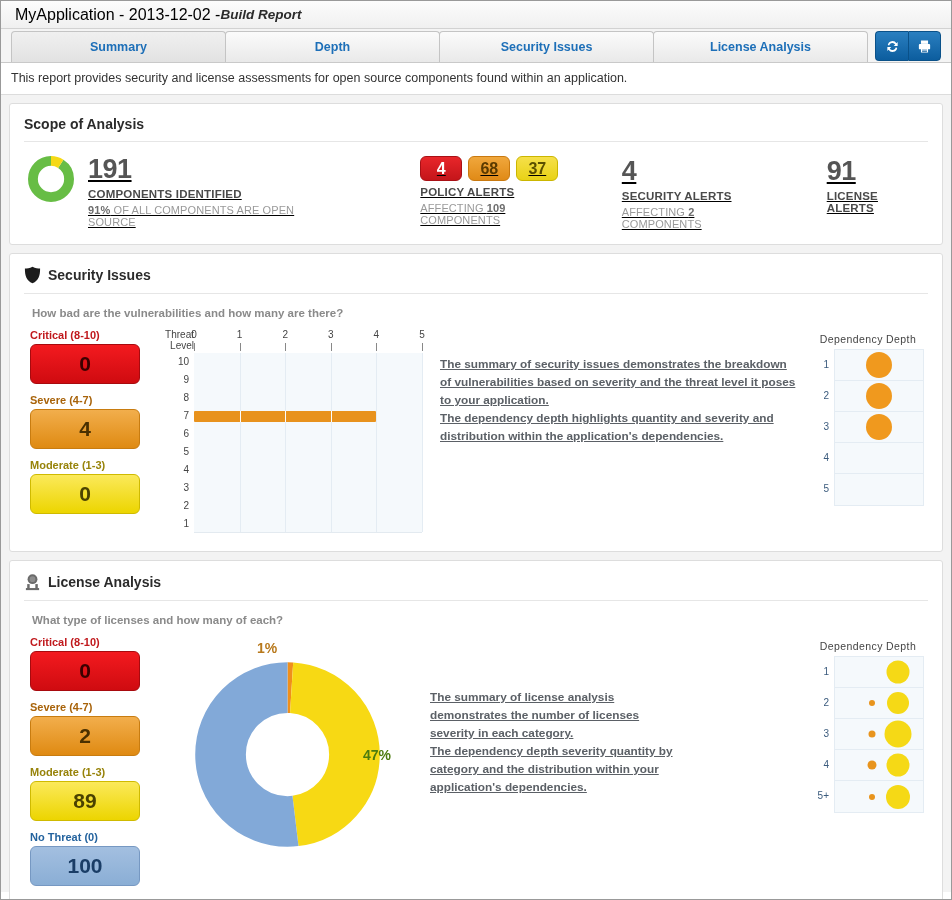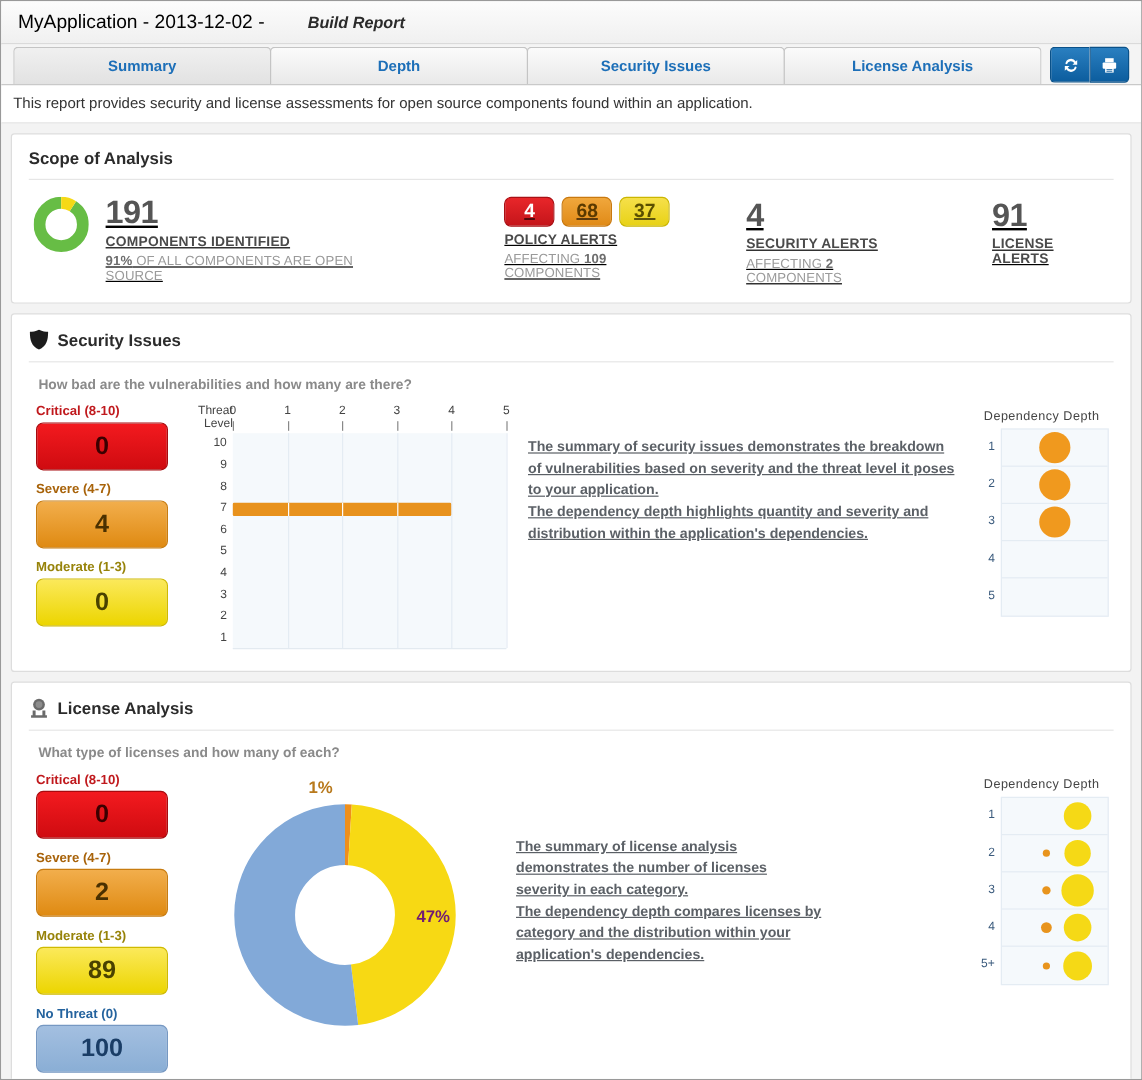--- a/index.html
+++ b/index.html
@@ -12,26 +12,25 @@
   #app {
     position: relative;
     width: 952px; height: 900px;
     background: #ffffff;
     border: 1px solid #999;
     overflow: hidden;
   }
 
   
   .titlebar {
-    height: 36px;
+    height: 28px;
     background: linear-gradient(to bottom, #fcfcfc 0%, #f0f0f0 100%);
     border-bottom: 1px solid #d2d2d2;
     display: flex; align-items: center;
     padding: 0 14px;
-    gap: 36px;
   }
   .titlebar .t-sub  { font-size: 13.5px; font-weight: bold; font-style: italic; color: #2b2b2b; }
 
   
   .tabbar {
     position: relative;
     height: 34px;
     background: #f4f4f4;
     display: flex; align-items: flex-end;
     padding: 0 10px;
@@ -434,29 +433,29 @@
         </div>
 
         <div style="margin-left:55px; margin-top:26px;">
           <div class="lic-donut-wrap">
             <svg width="185" height="185" viewBox="0 0 42 42" id="lic-donut">
                 <circle cx="21" cy="21" r="15.2" fill="none" stroke="#ef8f1c" stroke-width="11.5" stroke-dasharray="0.9550441666912971 94.54937250243842" stroke-dashoffset="0" transform="rotate(-90 21 21)"></circle>
                 <circle cx="21" cy="21" r="15.2" fill="none" stroke="#f7d914" stroke-width="11.5" stroke-dasharray="44.887075834490965 50.617340834638746" stroke-dashoffset="-0.9550441666912971" transform="rotate(-90 21 21)"></circle>
                 <circle cx="21" cy="21" r="15.2" fill="none" stroke="#82a9d8" stroke-width="11.5" stroke-dasharray="49.66229666794745 45.84212000118226" stroke-dashoffset="-45.84212000118226" transform="rotate(-90 21 21)"></circle>
               </svg>
             <div class="lic-lab" id="lic-lab-1" style="left: 62px; top: -22px; color: rgb(184, 121, 28);">1%</div>
-            <div class="lic-lab" id="lic-lab-2" style="left: 152px; top: 85px; color: #701a75;">47%</div>
+            <div class="lic-lab" id="lic-lab-2" style="left: 168px; top: 85px; color: #4d7c0f;">47%</div>
           </div>
         </div>
 
         <div class="desc" style="width:300px; margin-left:50px; margin-top:52px;">
           <div>The summary of license analysis</div>
           <div>demonstrates the number of licenses</div>
           <div>severity in each category.</div>
-          <div>The dependency depth compares licenses by</div>
+          <div>The dependency depth severity quantity by</div>
           <div>category and the distribution within your</div>
           <div>application's dependencies.</div>
         </div>
 
         <div class="dep-col" style="margin-left:auto; margin-top:4px;">
           <div class="dep-title">Dependency Depth</div>
           <div class="dep-grid">
             <div class="dep-rowlabels" id="lic-dep-labels">
                 <div>1</div>
                 <div>2</div>

